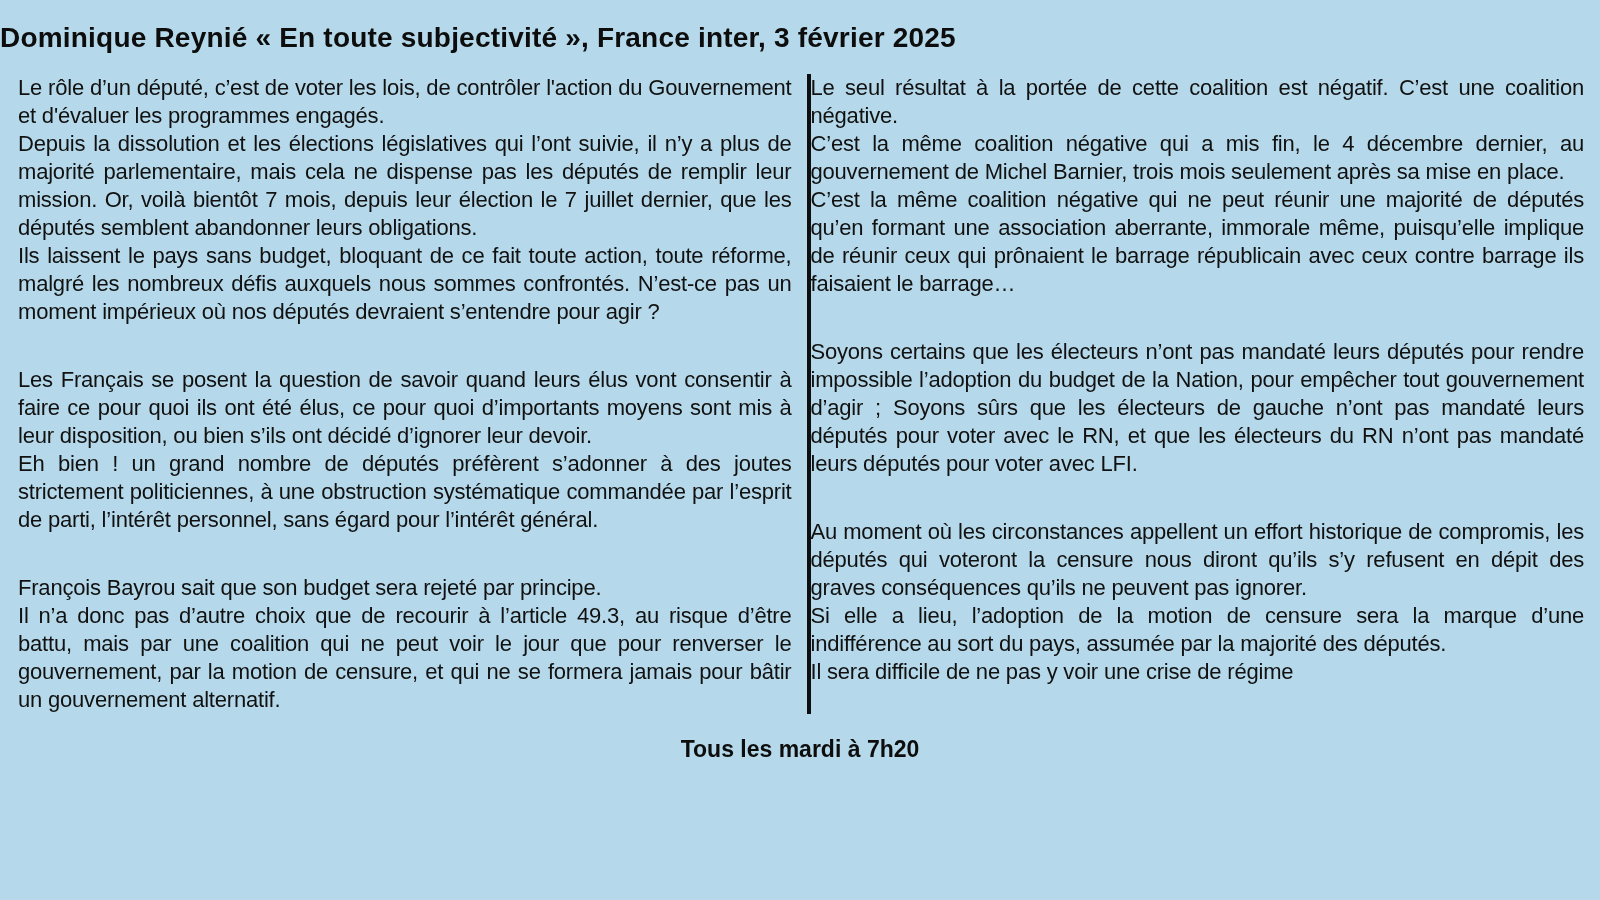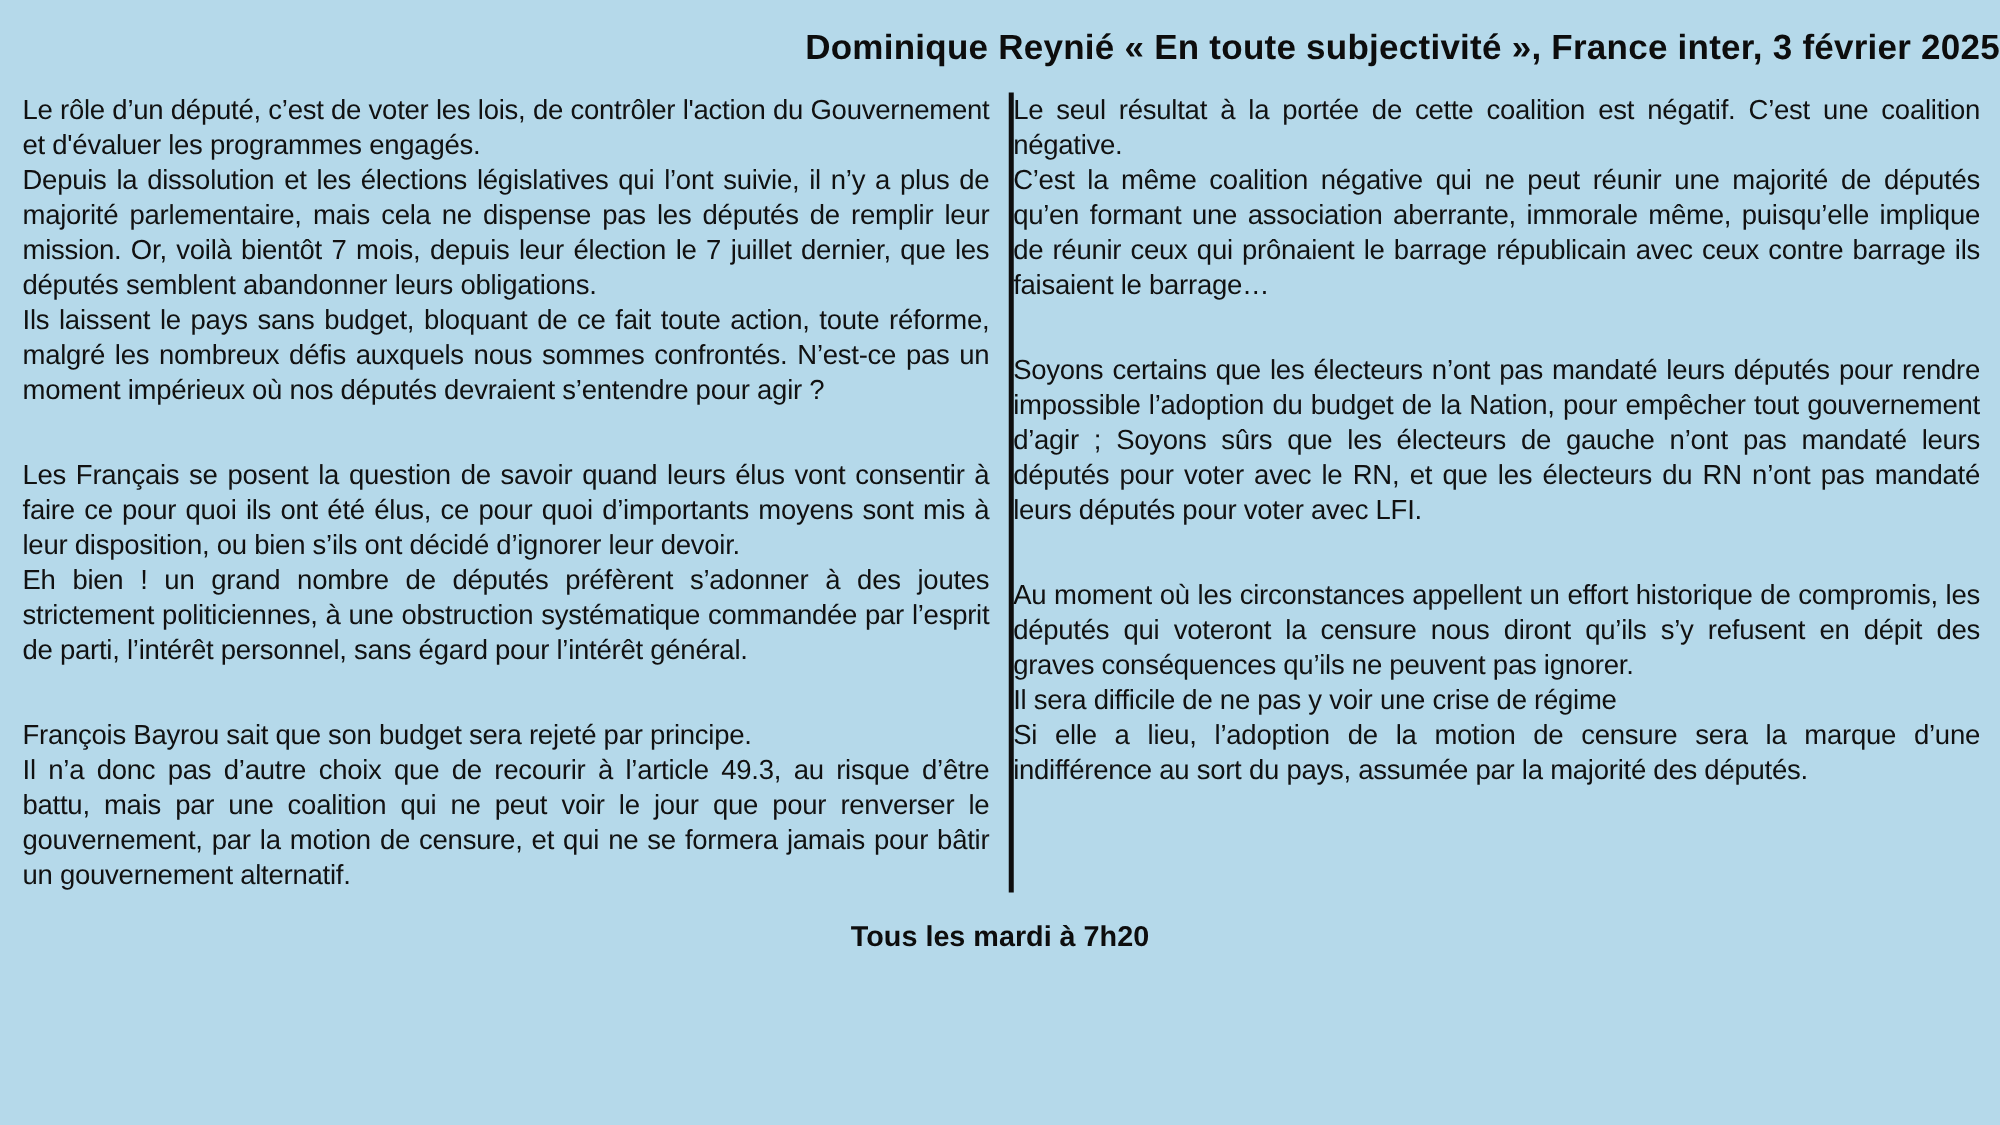--- a/index.html
+++ b/index.html
@@ -7,21 +7,21 @@
     position: relative;
     width: 1600px;
     height: 900px;
     background: #b5d9ea;
     overflow: hidden;
     font-family: "Liberation Sans", sans-serif;
     color: #0e0e0e;
   }
   .title {
     padding-top: 22px;
-    text-align: right;
+    text-align: left;
     font-size: 28px;
     font-weight: bold;
     letter-spacing: 0.2px;
     color: #0d0d0d;
   }
   .columns {
     display: flex;
     align-items: stretch;
     margin: 20px 16px 0 18px;
     justify-content: space-between;
@@ -67,24 +67,25 @@
       <p class="gap">Les Français se posent la question de savoir quand leurs élus vont consentir à faire ce pour quoi ils ont été élus, ce pour quoi d’importants moyens sont mis à leur disposition, ou bien s’ils ont décidé d’ignorer leur devoir.</p>
       <p>Eh bien ! un grand nombre de députés préfèrent s’adonner à des joutes strictement politiciennes, à une obstruction systématique commandée par l’esprit de parti, l’intérêt personnel, sans égard pour l’intérêt général.</p>
       <p class="gap">François Bayrou sait que son budget sera rejeté par principe.</p>
       <p>Il n’a donc pas d’autre choix que de recourir à l’article 49.3, au risque d’être battu, mais par une coalition qui ne peut voir le jour que pour renverser le gouvernement, par la motion de censure, et qui ne se formera jamais pour bâtir un gouvernement alternatif.</p>
     </div>
 
     <div class="divider"></div>
 
     <div class="col col-right">
       <p>Le seul résultat à la portée de cette coalition est négatif. C’est une coalition négative.</p>
+      <p>C’est la même coalition négative qui a mis fin, le 4 décembre dernier, au gouvernement de Michel Barnier, trois mois seulement après sa mise en place.</p>
       <p>C’est la même coalition négative qui ne peut réunir une majorité de députés qu’en formant une association aberrante, immorale même, puisqu’elle implique de réunir ceux qui prônaient le barrage républicain avec ceux contre barrage ils faisaient le barrage…</p>
       <p class="gap">Soyons certains que les électeurs n’ont pas mandaté leurs députés pour rendre impossible l’adoption du budget de la Nation, pour empêcher tout gouvernement d’agir ; Soyons sûrs que les électeurs de gauche n’ont pas mandaté leurs députés pour voter avec le RN, et que les électeurs du RN n’ont pas mandaté leurs députés pour voter avec LFI.</p>
       <p class="gap">Au moment où les circonstances appellent un effort historique de compromis, les députés qui voteront la censure nous diront qu’ils s’y refusent en dépit des graves conséquences qu’ils ne peuvent pas ignorer.</p>
+      <p>Si elle a lieu, l’adoption de la motion de censure sera la marque d’une indifférence au sort du pays, assumée par la majorité des députés.</p>
       <p>Il sera difficile de ne pas y voir une crise de régime</p>
-      <p>Si elle a lieu, l’adoption de la motion de censure sera la marque d’une indifférence au sort du pays, assumée par la majorité des députés.</p>
     </div>
 
   </div>
 
   <div class="footer">Tous les mardi à 7h20</div>
 
 </div>
 
 </body></html>

